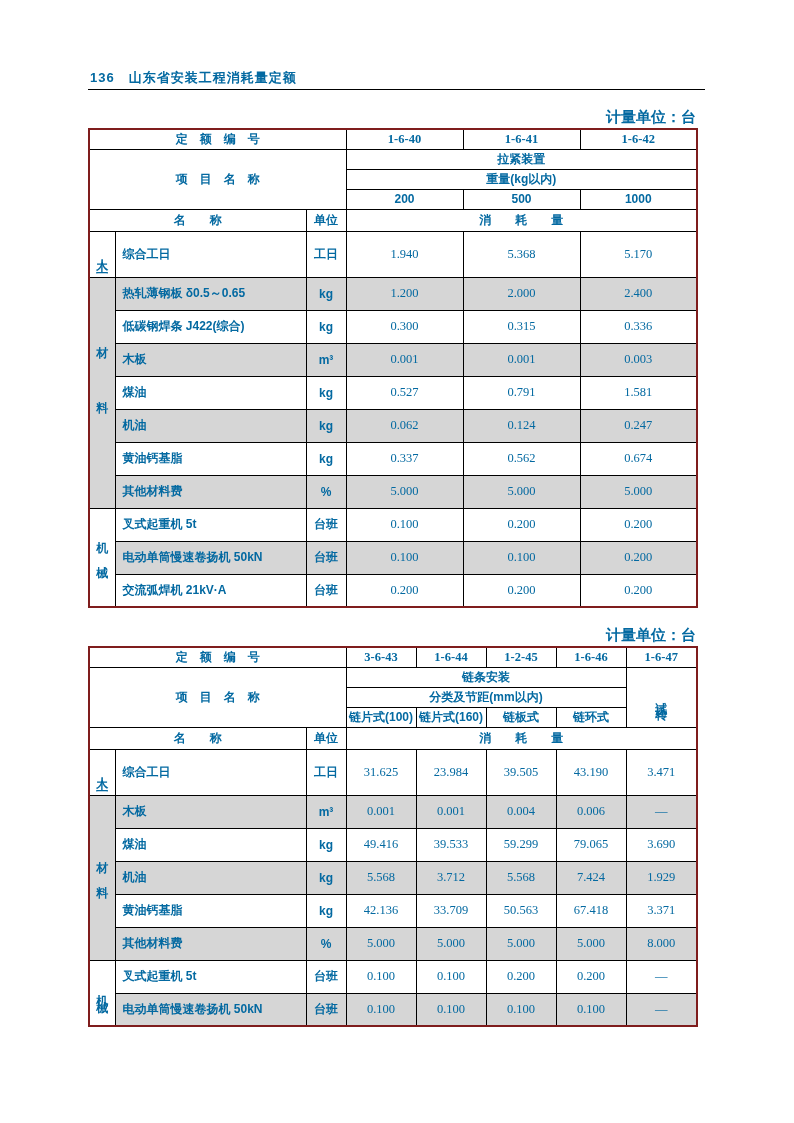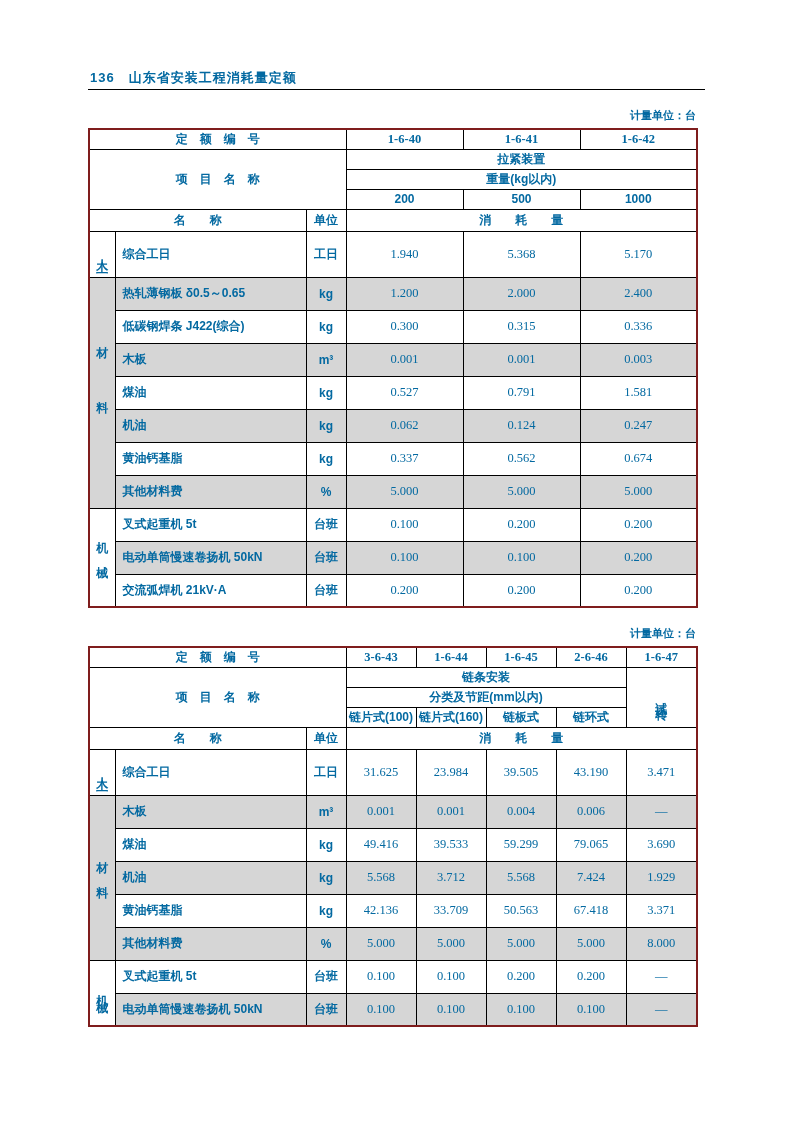--- a/index.html
+++ b/index.html
@@ -14,21 +14,21 @@
     position:absolute; left:90px; top:69px;
     font-size:13px; font-weight:bold; letter-spacing:1px;
   }
   .doc-header .pg-num { margin-right:14px; }
   .header-rule {
     position:absolute; left:88px; top:89px; width:617px; height:1px;
     background:#000;
   }
   .unit-note {
     position:absolute; left:88px; width:608px; text-align:right;
-    font-size:11px; font-weight:bold;
+    font-size:15px; font-weight:bold;
   }
   #note1 { top:108px; }
   #note2 { top:626px; }
   table.quota {
     position:absolute; left:88px; width:608px;
     border-collapse:collapse; table-layout:fixed;
     border:2px solid #7f1d1d;
   }
   #table1 { top:128px; }
   #table2 { top:646px; }
@@ -198,22 +198,22 @@
         <col style="width:70px">
         <col style="width:70px">
         <col style="width:70px">
         <col style="width:71px">
     </colgroup>
     <tbody>
       <tr class="h">
         <td colspan="3">定　额　编　号</td>
         <td class="code">3-6-43</td>
         <td class="code">1-6-44</td>
-        <td class="code">1-6-45</td>
-        <td class="code">2-6-46</td>
+        <td class="code">1-2-45</td>
+        <td class="code">1-6-46</td>
         <td class="code">1-6-47</td>
       </tr>
       <tr class="h">
         <td colspan="3" rowspan="3">项　目　名　称</td>
         <td colspan="4">链条安装</td>
         <td rowspan="3" class="vhead ls-xs"><span class="vtext">试运转</span></td>
       </tr>
       <tr class="h">
         <td colspan="4">分类及节距(mm以内)</td>
       </tr>

